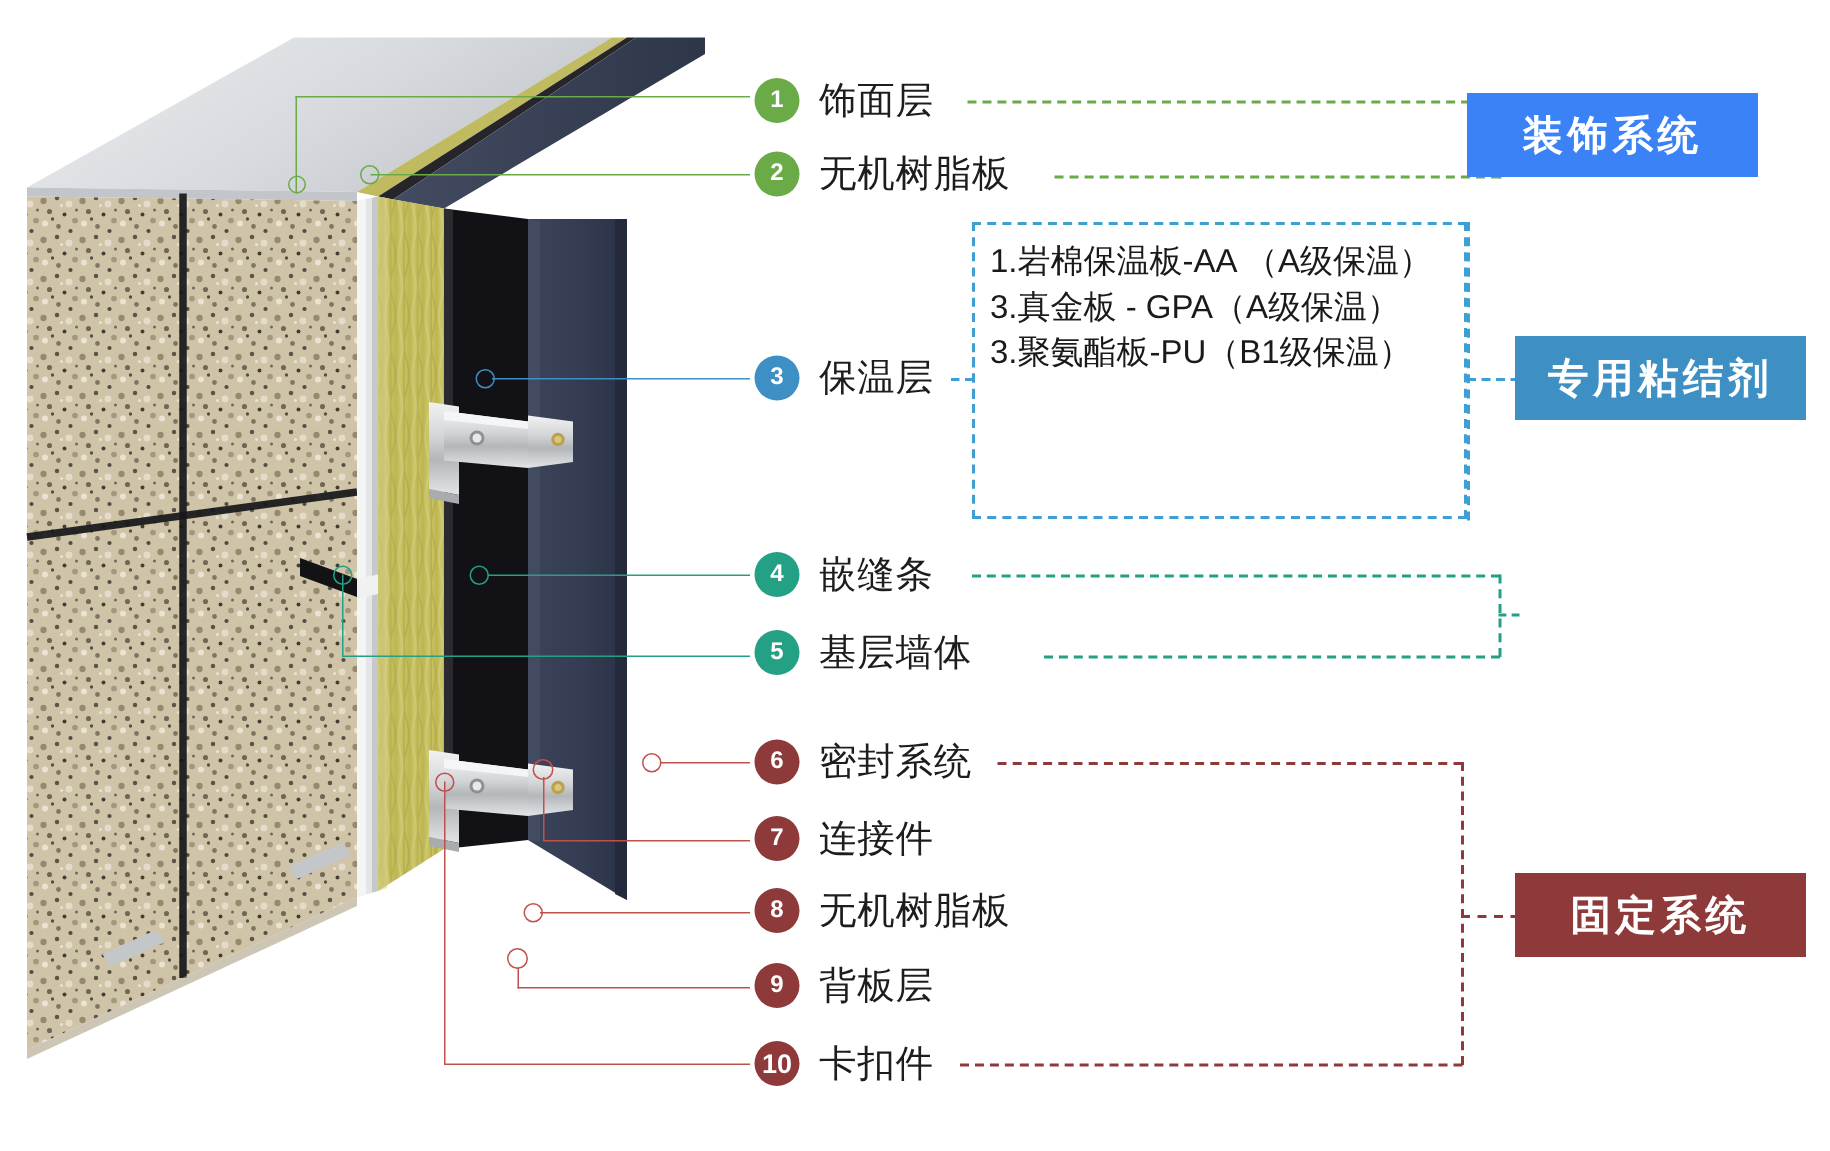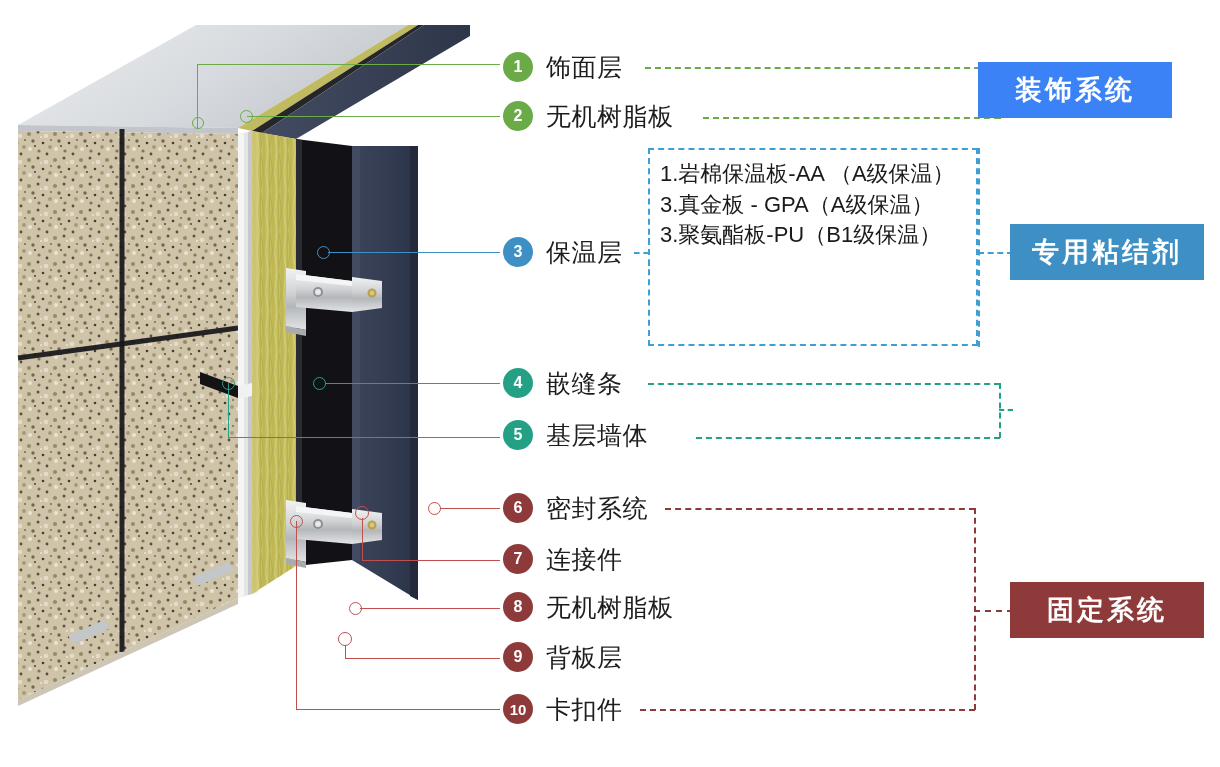--- a/index.html
+++ b/index.html
@@ -15,21 +15,21 @@
   .illus { position: absolute; left: 0; top: 0; width: 470px; height: 740px; }
 
   
   .callout { position: absolute; display: flex; align-items: center; gap: 13px; }
   .num {
     width: 30px; height: 30px; border-radius: 50%;
     color: #fff; font-size: 16px; font-weight: 600;
     display: flex; align-items: center; justify-content: center;
     flex: 0 0 auto; letter-spacing: 0;
   }
-  .num.two-digit { font-size: 15px; }
+  .num.two-digit { font-size: 18px; }
   .cap {
     font-size: 25px; color: #1d1d1d; white-space: nowrap;
     letter-spacing: 0.5px; line-height: 1; text-align: right;
   }
 
   
   .banner {
     position: absolute; height: 56px; width: 194px;
     display: flex; align-items: center; justify-content: center;
     color: #fff; font-size: 27px; font-weight: 700; letter-spacing: 3px;

